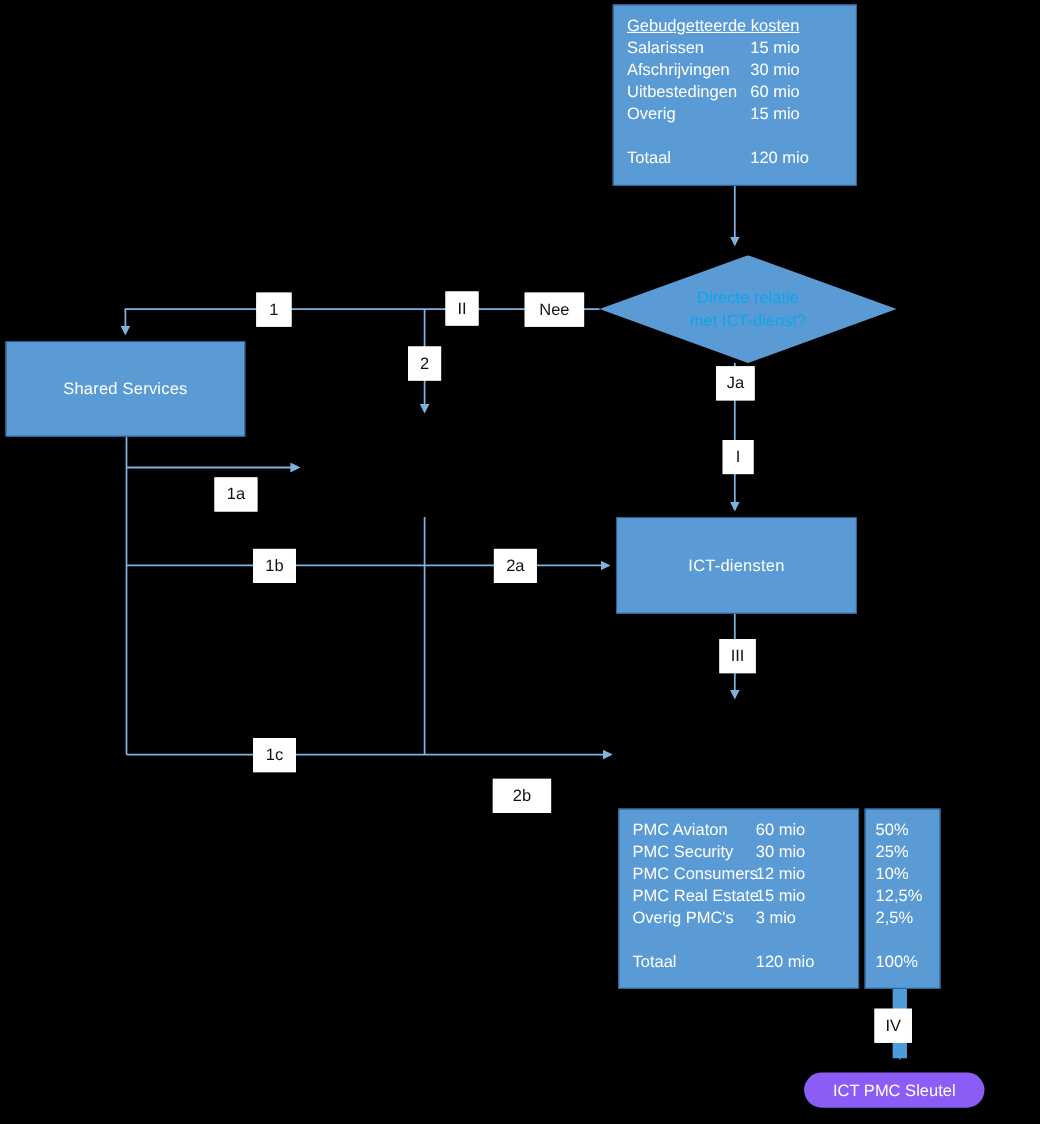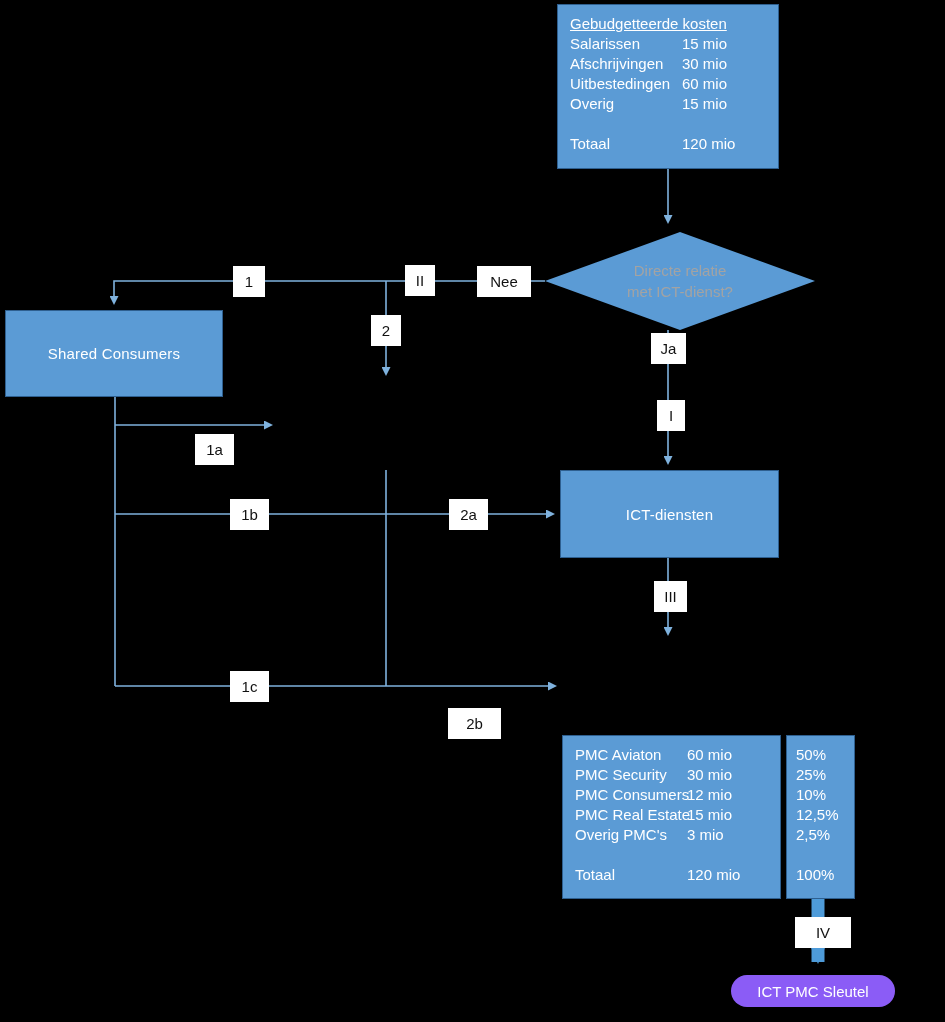--- a/index.html
+++ b/index.html
@@ -29,21 +29,21 @@
             box-sizing:border-box;color:#fff;font-size:15px;}
   .pctpanel .rows{padding:9px 0 0 9px;}
   .pctrow{height:20px;line-height:20px;white-space:nowrap;}
 
   .pill{position:absolute;background:#8b5cf6;border-radius:999px;color:#fff;
         display:flex;align-items:center;justify-content:center;font-size:15px;}
 
   .diamond{position:absolute;}
   .diamond .dtext{position:absolute;left:0;top:0;width:100%;height:100%;
         display:flex;flex-direction:column;align-items:center;justify-content:center;
-        color:#a3a3a3;font-size:15px;line-height:21px;text-align:center;}
+        color:#0ea5e9;font-size:15px;line-height:21px;text-align:center;}
   .underline{text-decoration:underline;}
 </style>
 </head>
 <body>
 
 <div id="stage">
 
   <svg id="wires" viewBox="0 0 945 1022" xmlns="http://www.w3.org/2000/svg">
     <defs>
       <marker id="ah" markerWidth="9" markerHeight="9" refX="7" refY="4.5" orient="auto" markerUnits="userSpaceOnUse">
@@ -123,23 +123,23 @@
   <div class="tag" style="left:405px;top:265px;width:30px;height:31px;">II</div>
   <div class="tag" style="left:371px;top:315px;width:30px;height:31px;">2</div>
   <div class="tag" style="left:657px;top:400px;width:28px;height:31px;">I</div>
 
   <div class="tag" style="left:175px;top:434px;width:39px;height:31px;margin-left:20px;">1a</div>
   <div class="tag" style="left:230px;top:499px;width:39px;height:31px;">1b</div>
   <div class="tag" style="left:449px;top:499px;width:39px;height:31px;">2a</div>
   <div class="tag" style="left:654px;top:581px;width:33px;height:31px;">III</div>
   <div class="tag" style="left:230px;top:671px;width:39px;height:31px;">1c</div>
   <div class="tag" style="left:448px;top:708px;width:53px;height:31px;">2b</div>
-  <div class="tag" style="left:795px;top:917px;width:56px;height:31px;">IV</div>
+  <div class="tag" style="left:795px;top:917px;width:34px;height:31px;">IV</div>
 
-  <div class="node" style="left:5px;top:310px;width:218px;height:87px;">Shared Consumers</div>
+  <div class="node" style="left:5px;top:310px;width:218px;height:87px;">Shared Services</div>
 
 
   <div class="node" style="left:560px;top:470px;width:219px;height:88px;">ICT-diensten</div>
 
 
   <div class="panel" style="left:562px;top:735px;width:219px;height:164px;">
     <div class="rows">
       <div class="prow">
         <span class="lbl">PMC Aviaton</span>
         <span class="val">60 mio</span>

